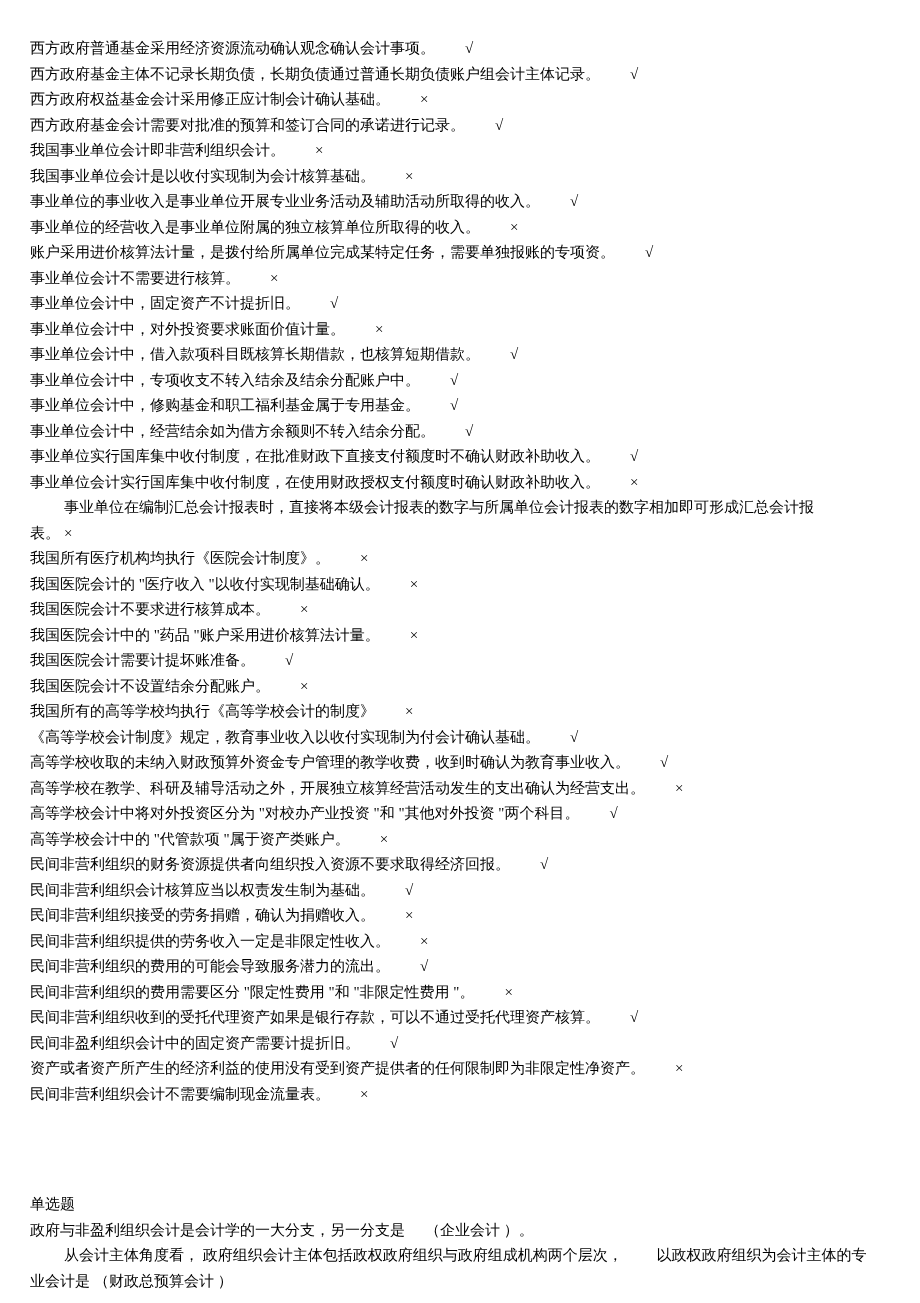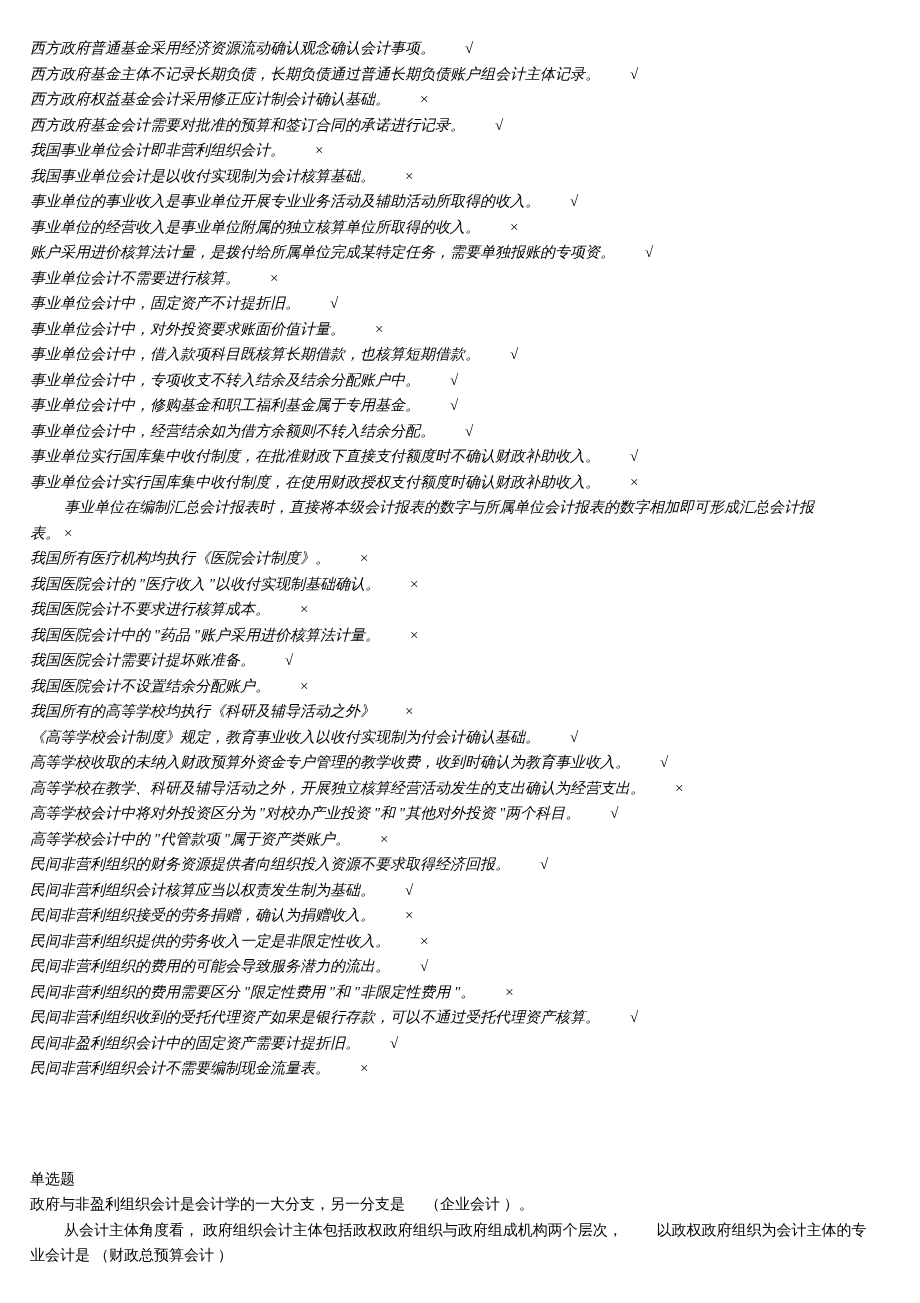--- a/index.html
+++ b/index.html
@@ -13,21 +13,21 @@
     font-size: 15px;
     color: #000000;
     line-height: 1.7;
     padding: 36px 30px 40px 30px;
     box-sizing: border-box;
   }
   .line {
     display: block;
     white-space: nowrap;
   }
-  .stmt { white-space: nowrap; font-style: italic; }
+  .stmt { white-space: nowrap; }
   .mark {
     display: inline-block;
     margin-left: 30px;
     font-family: "SimSun", serif;
   }
   .section-gap {
     height: 85px;
   }
   .heading {
     display: block;
@@ -68,34 +68,35 @@
   <span class="stmt">表。</span><span class="mark" style="margin-left:4px;">×</span>
 </div>
 
 <div id="tf-container-2">
     <div class="line"><span class="stmt">我国所有医疗机构均执行《医院会计制度》。</span><span class="mark">×</span></div>
     <div class="line"><span class="stmt">我国医院会计的 "医疗收入 "以收付实现制基础确认。</span><span class="mark">×</span></div>
     <div class="line"><span class="stmt">我国医院会计不要求进行核算成本。</span><span class="mark">×</span></div>
     <div class="line"><span class="stmt">我国医院会计中的 "药品 "账户采用进价核算法计量。</span><span class="mark">×</span></div>
     <div class="line"><span class="stmt">我国医院会计需要计提坏账准备。</span><span class="mark">√</span></div>
     <div class="line"><span class="stmt">我国医院会计不设置结余分配账户。</span><span class="mark">×</span></div>
-    <div class="line"><span class="stmt">我国所有的高等学校均执行《科研及辅导活动之外》</span><span class="mark">×</span></div>
+    <div class="line"><span class="stmt">我国所有的高等学校均执行《高等学校会计的制度》</span><span class="mark">×</span></div>
     <div class="line"><span class="stmt">《高等学校会计制度》规定，教育事业收入以收付实现制为付会计确认基础。</span><span class="mark">√</span></div>
     <div class="line"><span class="stmt">高等学校收取的未纳入财政预算外资金专户管理的教学收费，收到时确认为教育事业收入。</span><span class="mark">√</span></div>
     <div class="line"><span class="stmt">高等学校在教学、科研及辅导活动之外，开展独立核算经营活动发生的支出确认为经营支出。</span><span class="mark">×</span></div>
     <div class="line"><span class="stmt">高等学校会计中将对外投资区分为 "对校办产业投资 "和 "其他对外投资 "两个科目。</span><span class="mark">√</span></div>
     <div class="line"><span class="stmt">高等学校会计中的 "代管款项 "属于资产类账户。</span><span class="mark">×</span></div>
     <div class="line"><span class="stmt">民间非营利组织的财务资源提供者向组织投入资源不要求取得经济回报。</span><span class="mark">√</span></div>
     <div class="line"><span class="stmt">民间非营利组织会计核算应当以权责发生制为基础。</span><span class="mark">√</span></div>
     <div class="line"><span class="stmt">民间非营利组织接受的劳务捐赠，确认为捐赠收入。</span><span class="mark">×</span></div>
     <div class="line"><span class="stmt">民间非营利组织提供的劳务收入一定是非限定性收入。</span><span class="mark">×</span></div>
     <div class="line"><span class="stmt">民间非营利组织的费用的可能会导致服务潜力的流出。</span><span class="mark">√</span></div>
     <div class="line"><span class="stmt">民间非营利组织的费用需要区分 "限定性费用 "和 "非限定性费用 "。</span><span class="mark">×</span></div>
     <div class="line"><span class="stmt">民间非营利组织收到的受托代理资产如果是银行存款，可以不通过受托代理资产核算。</span><span class="mark">√</span></div>
     <div class="line"><span class="stmt">民间非盈利组织会计中的固定资产需要计提折旧。</span><span class="mark">√</span></div>
+    <div class="line"><span class="stmt">资产或者资产所产生的经济利益的使用没有受到资产提供者的任何限制即为非限定性净资产。</span><span class="mark">×</span></div>
     <div class="line"><span class="stmt">民间非营利组织会计不需要编制现金流量表。</span><span class="mark">×</span></div>
   </div>
 
 <div class="section-gap"></div>
 
 <span class="heading">单选题</span>
 
 <div id="mc-container">
     <div class="line"><span>政府与非盈利组织会计是会计学的一大分支，另一分支是</span><span class="answer">（企业会计 ）。</span></div>
     <div class="line wrap"><span>从会计主体角度看， 政府组织会计主体包括政权政府组织与政府组成机构两个层次， </span><span style="margin-left: 30px;">以政权政府组织为会计主体的专</span></div>

